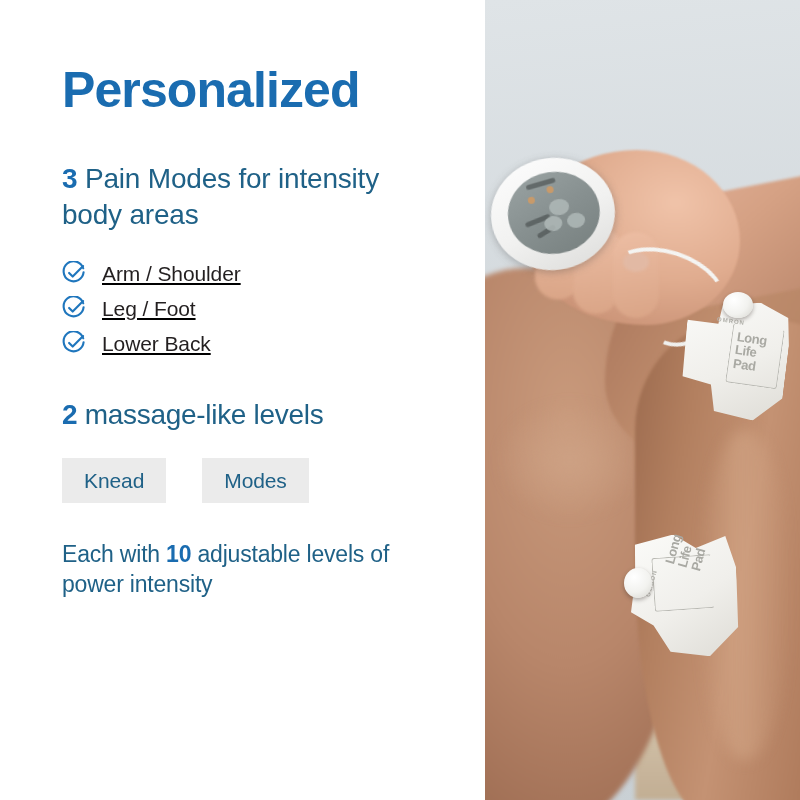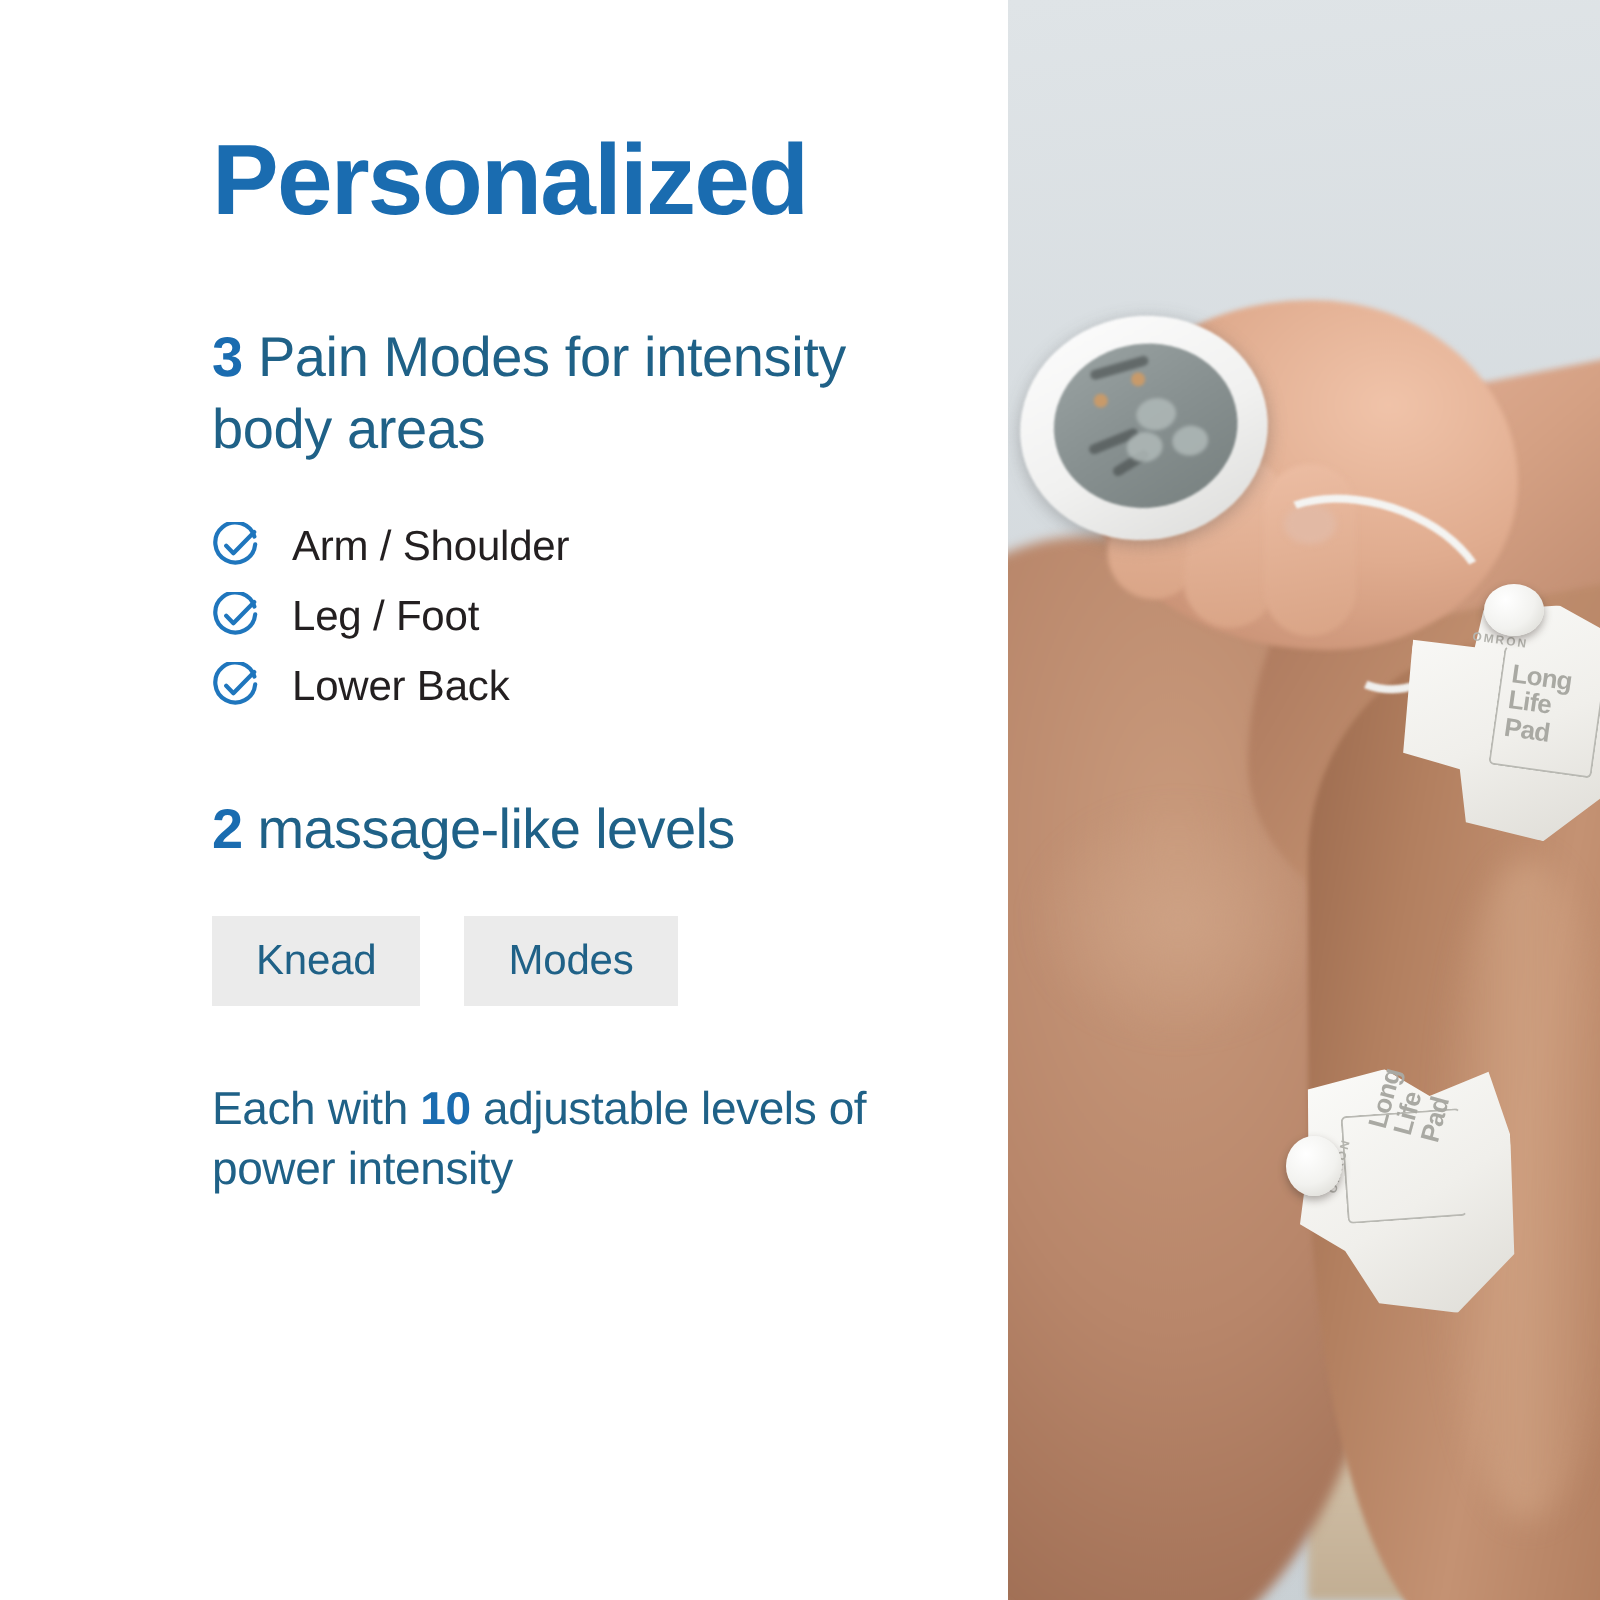--- a/index.html
+++ b/index.html
@@ -10,21 +10,20 @@
     overflow:hidden;
     background:#ffffff;
     font-family:"Liberation Sans", sans-serif;
   }
 
   #page {
     position:relative;
     width:800px; height:800px;
     display:flex;
     background:#ffffff;
-    padding-left:44px;
   }
 
   
   .copy-panel {
     position:relative;
     width:485px; height:800px;
     background:#ffffff;
     padding:62px 0 0 62px;
   }
 
@@ -55,20 +54,21 @@
   
   .check-list {
     margin-top:27px;
     list-style:none;
   }
   .check-item {
     display:flex;
     align-items:center;
     margin-bottom:8px;
     height:27px;
+    text-decoration:underline;
   }
   .check-icon {
     width:24px; height:24px;
     flex:0 0 24px;
     margin-right:16px;
     display:block;
   }
   .check-label {
     font-size:21px;
     color:#231f20;
@@ -85,21 +85,21 @@
     font-weight:normal;
   }
   .modes-head .num {
     font-weight:bold;
     color:#1a6cb0;
   }
 
   .pill-row {
     margin-top:27px;
     display:flex;
-    gap:22px;
+    gap:36px;
   }
   .pill {
     background:#ebebeb;
     color:#1f6187;
     font-size:21px;
     letter-spacing:-0.1px;
     padding:11px 22px;
     border:none;
     border-radius:0;
     font-family:"Liberation Sans", sans-serif;

